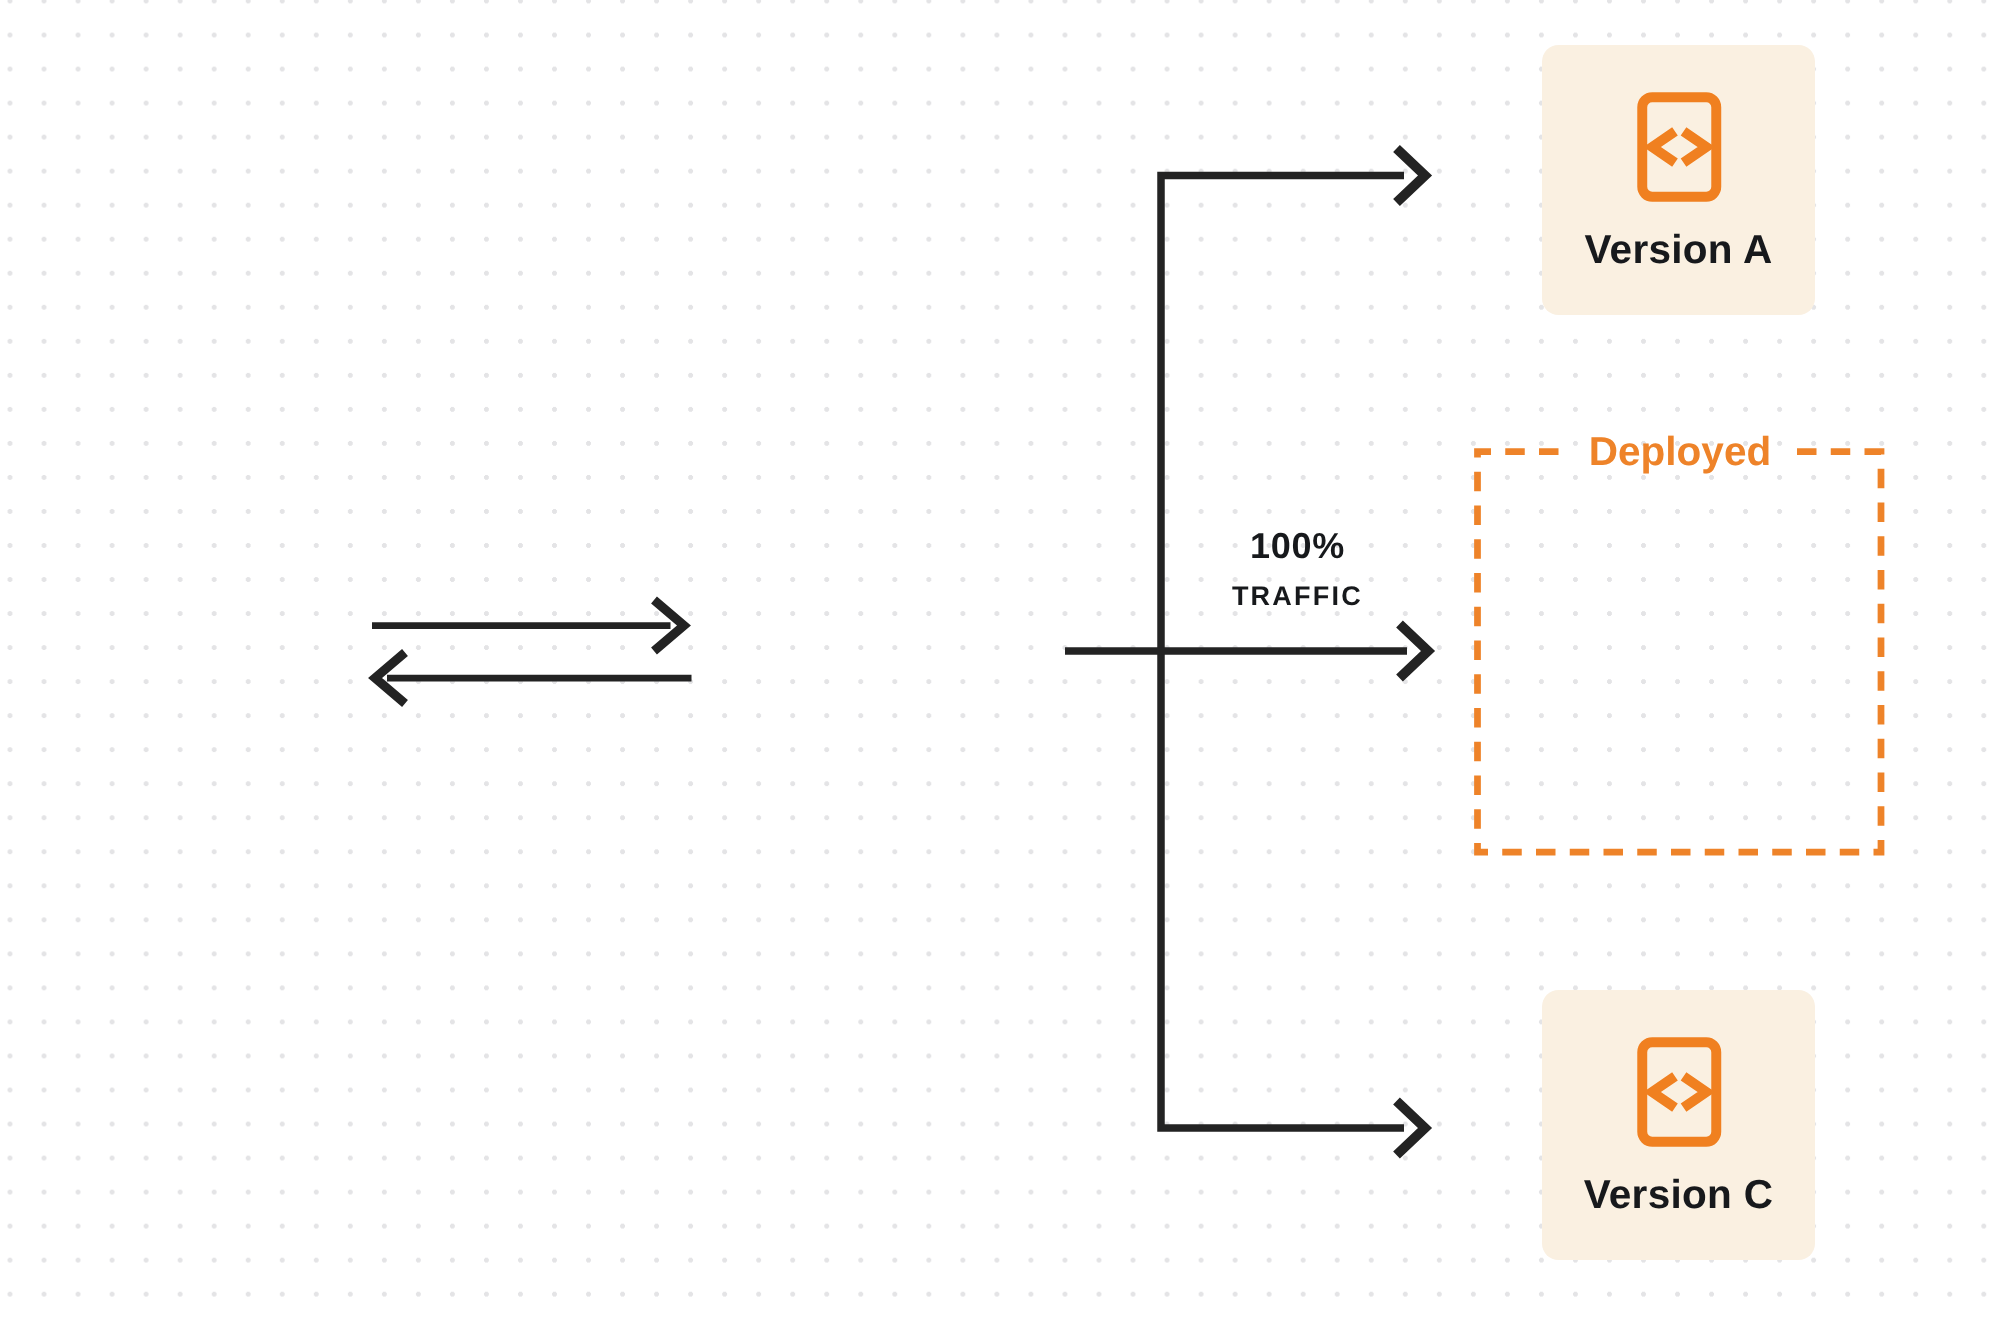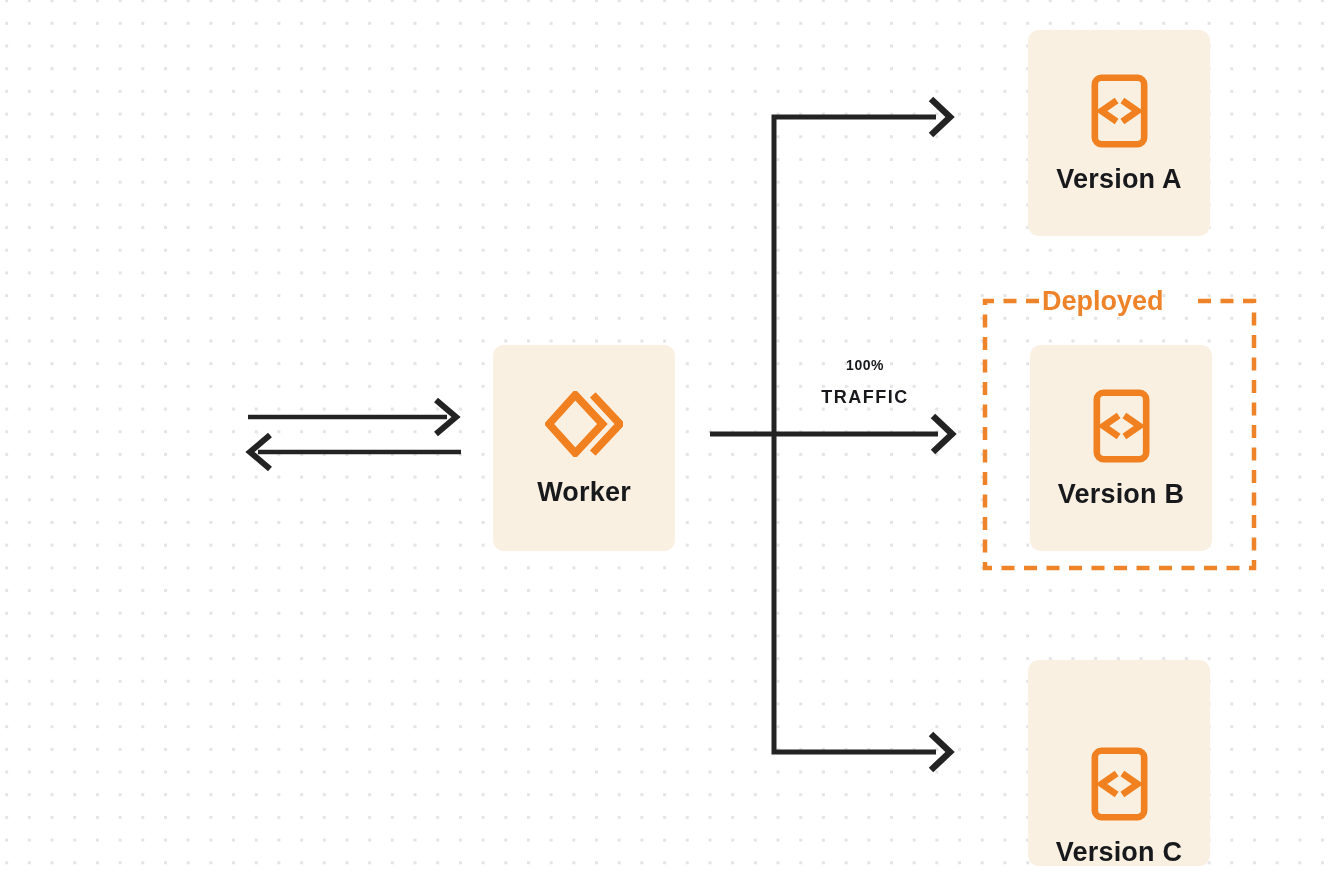--- a/index.html
+++ b/index.html
@@ -20,63 +20,64 @@
   }
   .overlay {
     position: absolute;
     left: 0;
     top: 0;
     pointer-events: none;
   }
   .node {
     position: absolute;
     width: 182px;
-    height: 206px;
+    height: 180px;
     border-radius: 11px;
     display: flex;
     flex-direction: column;
     align-items: center;
     justify-content: center;
   }
   .node-cream { background: #faf0e1; }
   .node-gray  { background: #f5f5f6; }
   .node-label {
     font-size: 27px;
     font-weight: 700;
     color: #17191c;
     letter-spacing: 0.2px;
     line-height: 1;
   }
   .client-node  { left: 30px;  top: 345px; }
   .worker-node  { left: 493px; top: 345px; gap: 22px; }
   .version-a-node { left: 1028px; top: 30px;  gap: 18px; }
   .version-b-node { left: 1030px; top: 345px; gap: 18px; }
-  .version-c-node { left: 1028px; top: 660px; gap: 18px; justify-content: flex-end; }
+  .version-c-node { left: 1028px; top: 660px; gap: 18px; }
 
   .deployed-label {
     position: absolute;
     left: 1042px;
     top: 286px;
     width: 156px;
+    text-align: center;
     font-size: 27px;
     font-weight: 700;
     color: #ee8329;
     line-height: 30px;
   }
   .traffic-label {
     position: absolute;
     left: 795px;
     top: 349px;
     width: 140px;
     text-align: center;
     color: #17191c;
     font-weight: 700;
   }
   .traffic-line1 {
-    font-size: 14px;
+    font-size: 24px;
     line-height: 32px;
     letter-spacing: 0.5px;
   }
   .traffic-line2 {
     font-size: 18px;
     line-height: 33px;
     letter-spacing: 1.5px;
   }
   .node-icon { display: block; }
 </style>
@@ -113,52 +114,37 @@
     <g stroke="#232323" fill="none">
       <path d="M 931 734 L 950 752 L 931 770" stroke-width="6.5" stroke-linejoin="miter"></path>
     </g>
 
     <g stroke="#ee8329" fill="none">
       <path d="M 1198 301 H 1254 V 568 H 985 V 301 H 1042" stroke-width="4.5" stroke-dasharray="13 9.5"></path>
     </g>
   </svg>
 
 
-  <div class="node node-cream worker-node">
-    <svg class="node-icon" width="78" height="66" viewBox="0 0 80 68" stroke="#f08020" fill="none">
-      <path d="M 31 4 L 59 34 L 31 64 L 4 34 Z" stroke-width="8" stroke-linejoin="miter"></path>
-      <path d="M 49 4 L 77 34 L 49 64" stroke-width="8" stroke-linejoin="miter"></path>
-    </svg>
-    <div class="node-label">Worker</div>
-  </div>
 
   <div class="traffic-label">
     <div class="traffic-line1">100%</div>
     <div class="traffic-line2">TRAFFIC</div>
   </div>
 
   <div class="deployed-label">Deployed</div>
 
   <div class="node node-cream version-a-node">
     <svg class="node-icon" width="57" height="74" viewBox="0 0 60 78" stroke="#f08020" fill="none">
       <rect x="4" y="4" width="52" height="70" rx="7" stroke-width="7"></rect>
       <path d="M 27 28 L 11 39 L 27 50" stroke-width="7" stroke-linejoin="miter"></path>
       <path d="M 33 28 L 49 39 L 33 50" stroke-width="7" stroke-linejoin="miter"></path>
     </svg>
     <div class="node-label">Version A</div>
   </div>
 
-  <div class="node node-cream version-b-node">
-    <svg class="node-icon" width="57" height="74" viewBox="0 0 60 78" stroke="#f08020" fill="none">
-      <rect x="4" y="4" width="52" height="70" rx="7" stroke-width="7"></rect>
-      <path d="M 27 28 L 11 39 L 27 50" stroke-width="7" stroke-linejoin="miter"></path>
-      <path d="M 33 28 L 49 39 L 33 50" stroke-width="7" stroke-linejoin="miter"></path>
-    </svg>
-    <div class="node-label">Version B</div>
-  </div>
 
   <div class="node node-cream version-c-node">
     <svg class="node-icon" width="57" height="74" viewBox="0 0 60 78" stroke="#f08020" fill="none">
       <rect x="4" y="4" width="52" height="70" rx="7" stroke-width="7"></rect>
       <path d="M 27 28 L 11 39 L 27 50" stroke-width="7" stroke-linejoin="miter"></path>
       <path d="M 33 28 L 49 39 L 33 50" stroke-width="7" stroke-linejoin="miter"></path>
     </svg>
     <div class="node-label">Version C</div>
   </div>
 

